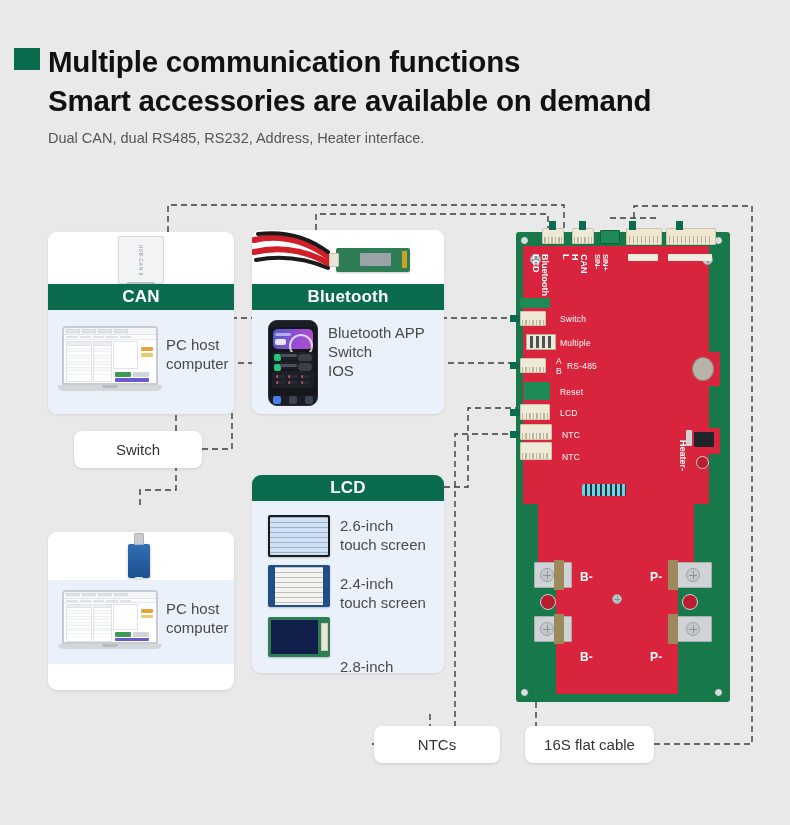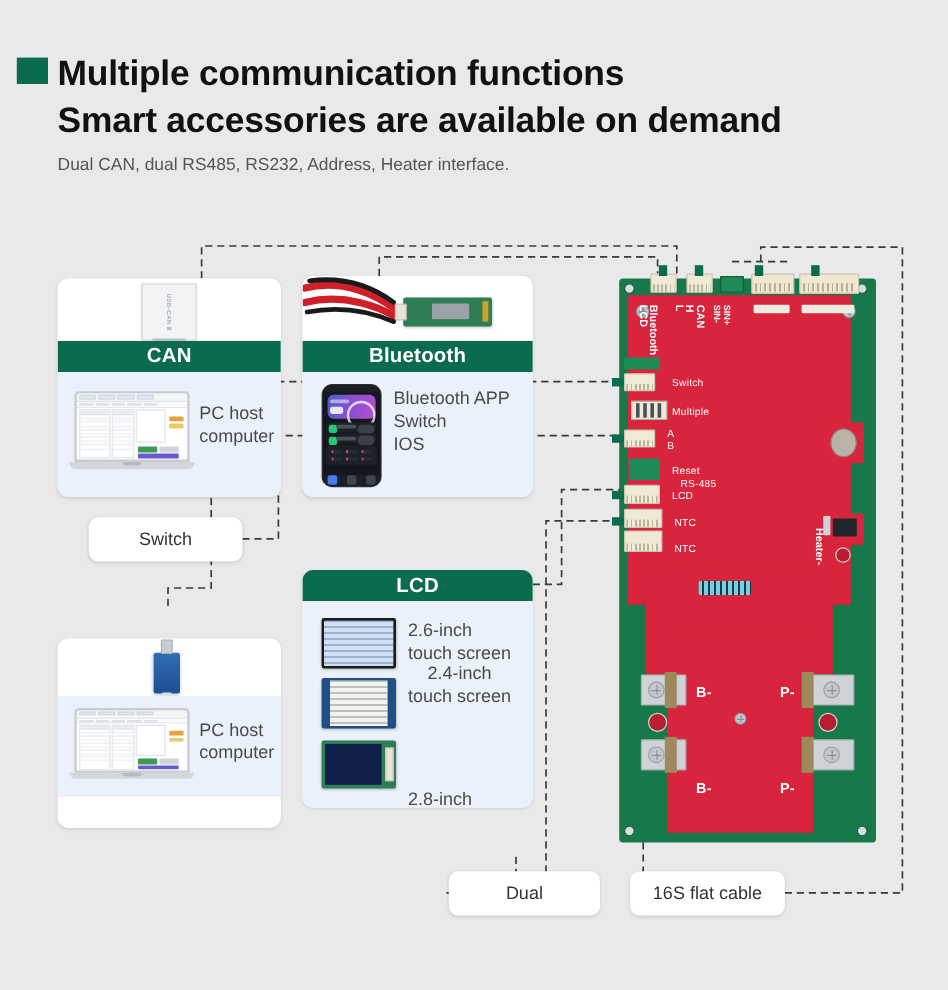--- a/index.html
+++ b/index.html
@@ -402,21 +402,21 @@
       <div class="scr"></div>
     </div>
     <div class="card-note" style="left:88px; top:16px;">
       <span>2.6-inch</span><br>
       <span>touch screen</span>
     </div>
 
     <div class="lcd-thumb lcd-24" style="left:16px; top:64px; width:62px; height:42px;">
       <div class="scr"></div>
     </div>
-    <div class="card-note" style="left:88px; top:52px;text-align:center;">
+    <div class="card-note" style="left:88px; top:74px;">
       <span>2.4-inch</span><br>
       <span>touch screen</span>
     </div>
 
     <div class="lcd-thumb lcd-28" style="left:16px; top:116px; width:62px; height:40px;">
       <div class="scr"></div>
       <div class="pins"></div>
     </div>
     <div class="card-note" style="left:88px; top:118px;margin-top:39px;">
       <span>2.8-inch</span><br>
@@ -485,21 +485,21 @@
         <span class="sw" style="left:21px"></span>
   </div>
   <div class="silk" style="left:44px; top:106px;">Multiple</div>
 
   <div class="jst" style="left:4px; top:126px; width:26px; height:15px;">
         <div class="teeth"></div>
       </div>
   <div class="stub" style="left:-6px; top:130px; width:10px; height:7px;"></div>
   <div class="silk" style="left:40px; top:124px;">A</div>
   <div class="silk" style="left:40px; top:134px;">B</div>
-  <div class="silk" style="left:51px; top:129px;margin-top:37px;">RS-485</div>
+  <div class="silk" style="left:51px; top:129px;">RS-485</div>
 
   <div class="pad" style="left:8px; top:150px; width:26px; height:18px; background:#1e8a56;"></div>
   <div class="silk" style="left:44px; top:155px;">Reset</div>
 
   <div class="jst" style="left:4px; top:172px; width:30px; height:16px;">
         <div class="teeth"></div>
       </div>
   <div class="stub" style="left:-6px; top:177px; width:10px; height:7px;"></div>
   <div class="silk" style="left:44px; top:176px;">LCD</div>
 
@@ -542,19 +542,19 @@
 
   <div class="term" style="left:158px; top:384px; width:38px; height:26px;"></div>
   <div class="term-bar" style="left:152px; top:382px; width:10px; height:30px;"></div>
   <div class="screw" style="left:170px; top:390px; width:14px; height:14px;"></div>
   <div class="silk" style="left:134px; top:418px; font-size:12px; font-weight:bold;">P-</div>
 
   <div class="screw" style="left:96px; top:362px; width:10px; height:10px;"></div>
 </div>
 
 <div class="pill" style="left:374px; top:726px; width:126px; height:37px;">
-  <span>Dual</span>
+  <span>NTCs</span>
 </div>
 <div class="pill" style="left:525px; top:726px; width:129px; height:37px;">
   <span>16S flat cable</span>
 </div>
 
 </div>
 
 </body></html>

